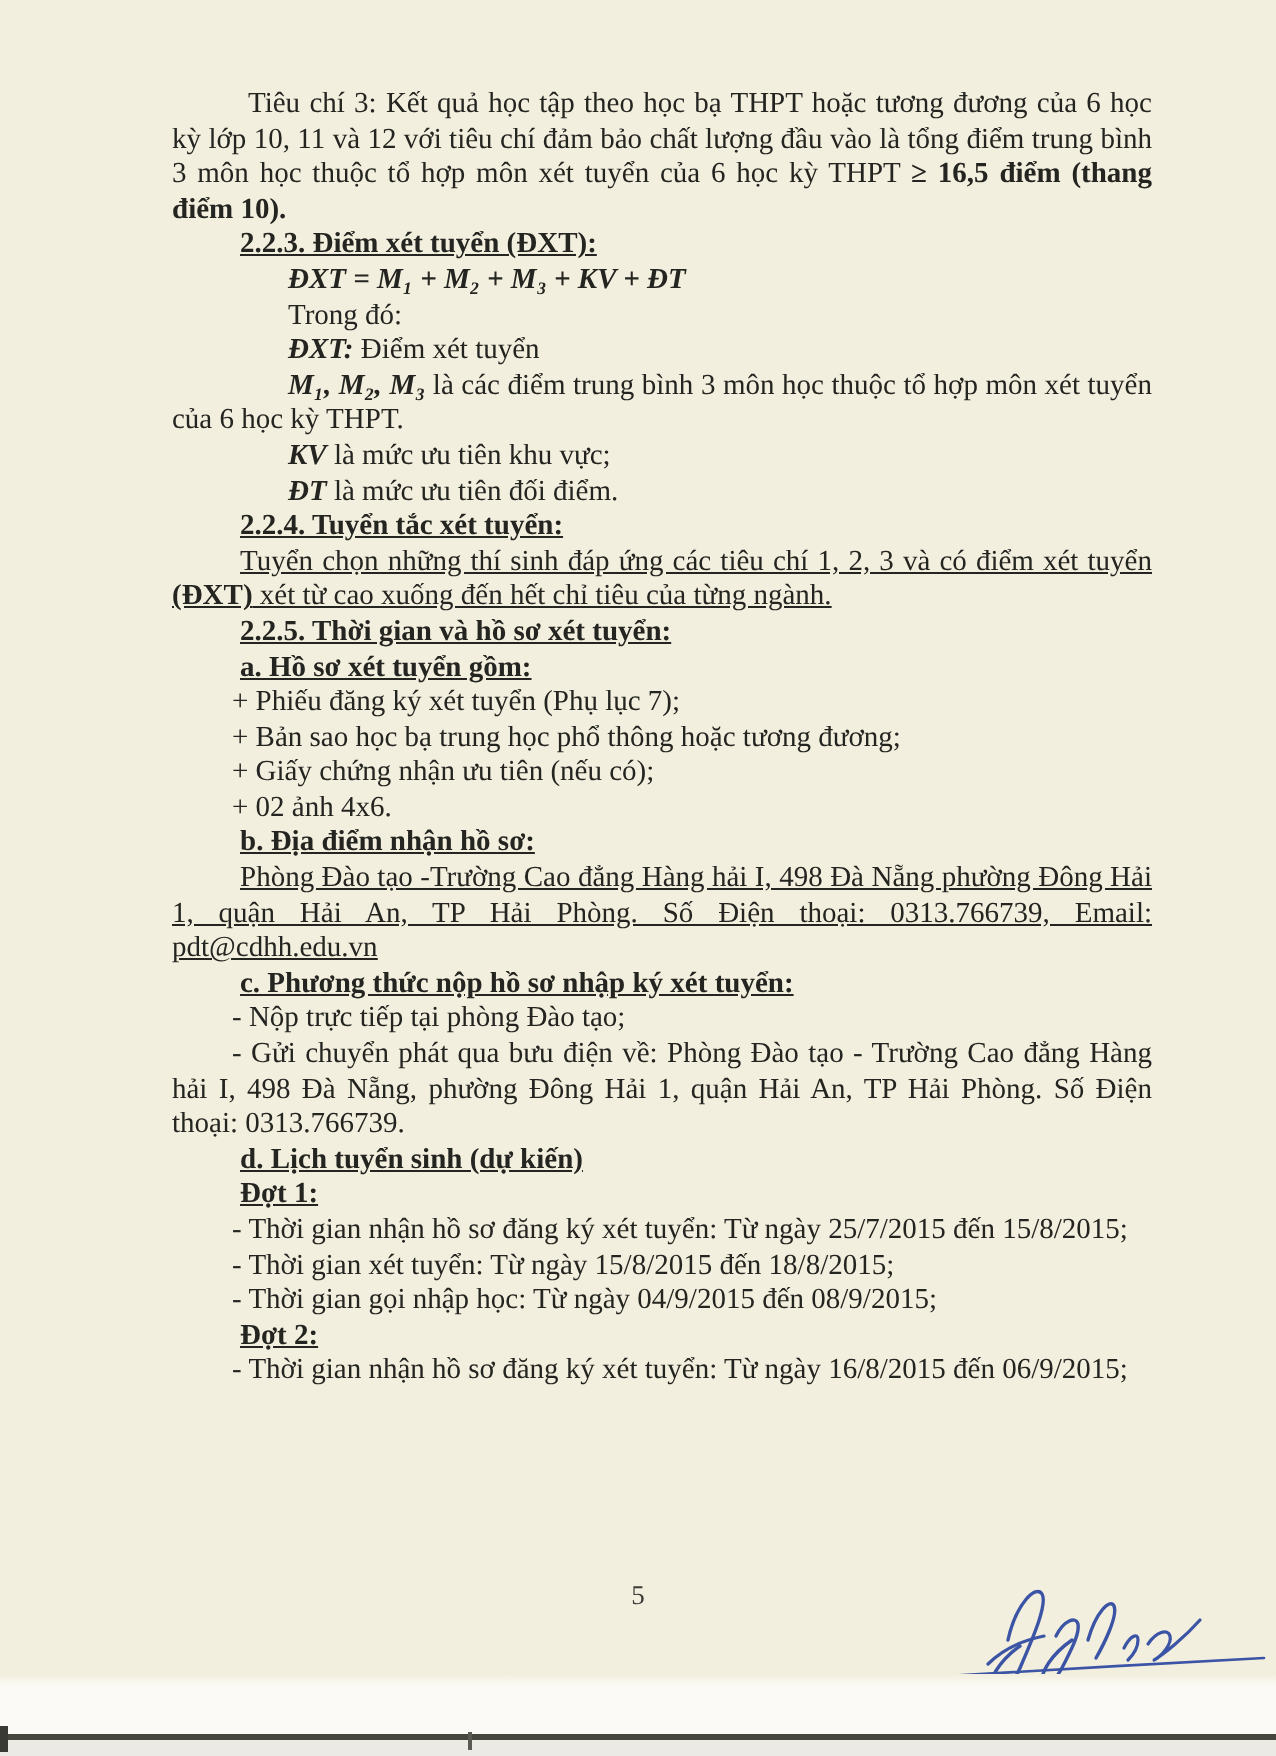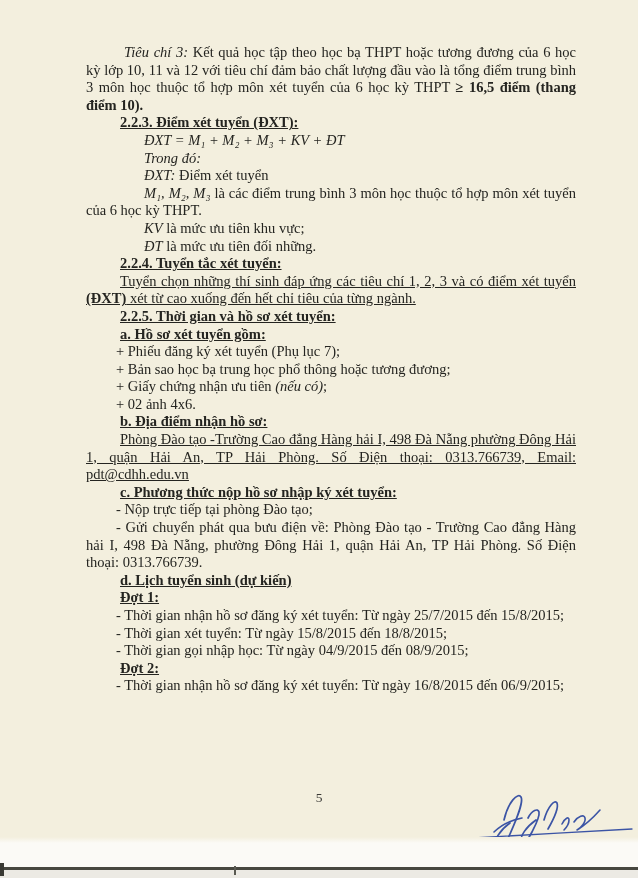--- a/index.html
+++ b/index.html
@@ -11,22 +11,22 @@
     font-family:"Liberation Serif","DejaVu Serif",serif;
     color:#242420;
   }
   .doc{
     position:absolute;left:86px;top:44px;width:490px;
     font-size:14.5px;line-height:17.6px;
     text-align:justify;
   }
   .doc p{margin:0;padding:0;}
   .h{font-weight:bold;}
-  .it{font-style:italic;}
-  .bi{font-weight:normal;font-style:italic;}
+  .it{}
+  .bi{font-weight:bold;font-style:italic;}
   .in-h{text-indent:34px;text-decoration:underline;}
   .in-p{text-indent:38px;}
   .in-l{text-indent:30px;}
   .in-d{text-indent:58px;}
   .email{text-decoration:underline;}
   .page-number{
     position:absolute;top:790px;left:0;width:638px;
     text-align:center;font-size:13.5px;color:#3a3a36;
   }
   .signature-svg{position:absolute;left:446px;top:772px;}
@@ -52,21 +52,21 @@
     <p class="bi in-d">ĐXT = M₁ + M₂ + M₃ + KV + ĐT</p>
 
     <p class="it in-d">Trong đó:</p>
 
     <p class="in-d"><span class="bi">ĐXT:</span><span> Điểm xét tuyển</span></p>
 
     <p class="in-d"><span class="bi">M₁, M₂, M₃</span><span> là các điểm trung bình 3 môn học thuộc tổ hợp môn xét tuyển của 6 học kỳ THPT.</span></p>
 
     <p class="in-d"><span class="bi">KV</span><span> là mức ưu tiên khu vực;</span></p>
 
-    <p class="in-d"><span class="bi">ĐT</span><span> là mức ưu tiên đối những.</span></p>
+    <p class="in-d"><span class="bi">ĐT</span><span> là mức ưu tiên đối điểm.</span></p>
 
 
     <p class="h in-h">2.2.4. Tuyển tắc xét tuyển:</p>
 
     <p class="in-h"><span>Tuyển chọn những thí sinh đáp ứng các tiêu chí 1, 2, 3 và có điểm xét tuyển </span><span class="h">(ĐXT)</span><span> xét từ cao xuống đến hết chỉ tiêu của từng ngành.</span></p>
 
     <p class="h in-h">2.2.5. Thời gian và hồ sơ xét tuyển:</p>
 
     <p class="h in-h">a. Hồ sơ xét tuyển gồm:</p>
 

